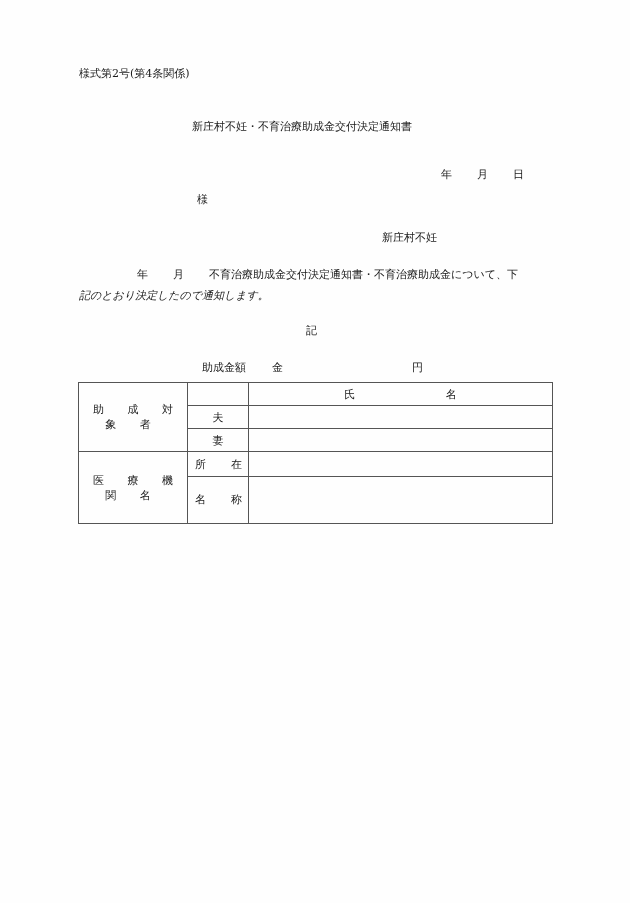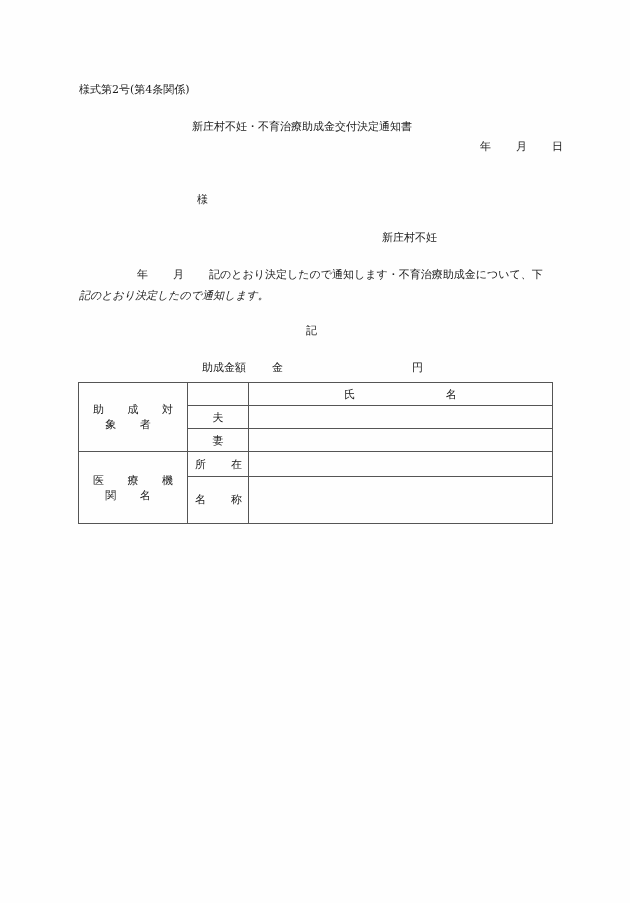--- a/index.html
+++ b/index.html
@@ -3,23 +3,23 @@
   <meta charset="utf-8">
   <style>
     html, body { margin: 0; padding: 0; }
     body {
       width: 630px; height: 903px; position: relative; overflow: hidden;
       background: #fefefe; color: #1a1a1a;
       font-family: "DejaVu Serif", "Liberation Serif", serif;
       font-size: 11px;
     }
     .abs { position: absolute; white-space: nowrap; line-height: 14px; }
-    .form-no { left: 79px; top: 83px; }
+    .form-no { left: 79px; top: 67px; }
     .title { left: 192px; top: 120px; }
-    .date { left: 441px; top: 140px; margin-left: 39px; }
+    .date { left: 441px; top: 168px; }
     .date span { display: inline-block; }
     .addressee { left: 197px; top: 193px; }
     .issuer { left: 382px; top: 231px; }
     .body-line1 { left: 137px; top: 268px; }
     .body-line2 { left: 79px; top: 289px; font-style: italic; }
     .gap { display: inline-block; }
     .ki { left: 306px; top: 324px; }
     .amount-label { left: 202px; top: 361px; text-align: center; }
     .amount-kin { left: 272px; top: 361px; }
     .amount-yen { left: 412px; top: 361px; }
@@ -44,21 +44,21 @@
 <div class="abs title">新庄村不妊・不育治療助成金交付決定通知書</div>
 
 <div class="abs date">
   <span>年</span><span class="gap" style="width:25px"></span><span>月</span><span class="gap" style="width:25px"></span><span>日</span>
 </div>
 
 <div class="abs addressee">様</div>
 <div class="abs issuer">新庄村不妊</div>
 
 <div class="abs body-line1">
-  <span>年</span><span class="gap" style="width:25px"></span><span>月</span><span class="gap" style="width:25px"></span><span>記のとおり決定したので通知します・不育治療助成金について、下</span>
+  <span>年</span><span class="gap" style="width:25px"></span><span>月</span><span class="gap" style="width:25px"></span><span>不育治療助成金交付決定通知書・不育治療助成金について、下</span>
 </div>
 <div class="abs body-line2">記のとおり決定したので通知します。</div>
 
 <div class="abs ki">記</div>
 
 <div class="abs amount-label">助成金額</div>
 <div class="abs amount-kin">金</div>
 <div class="abs amount-yen">円</div>
 
 <table class="info">

